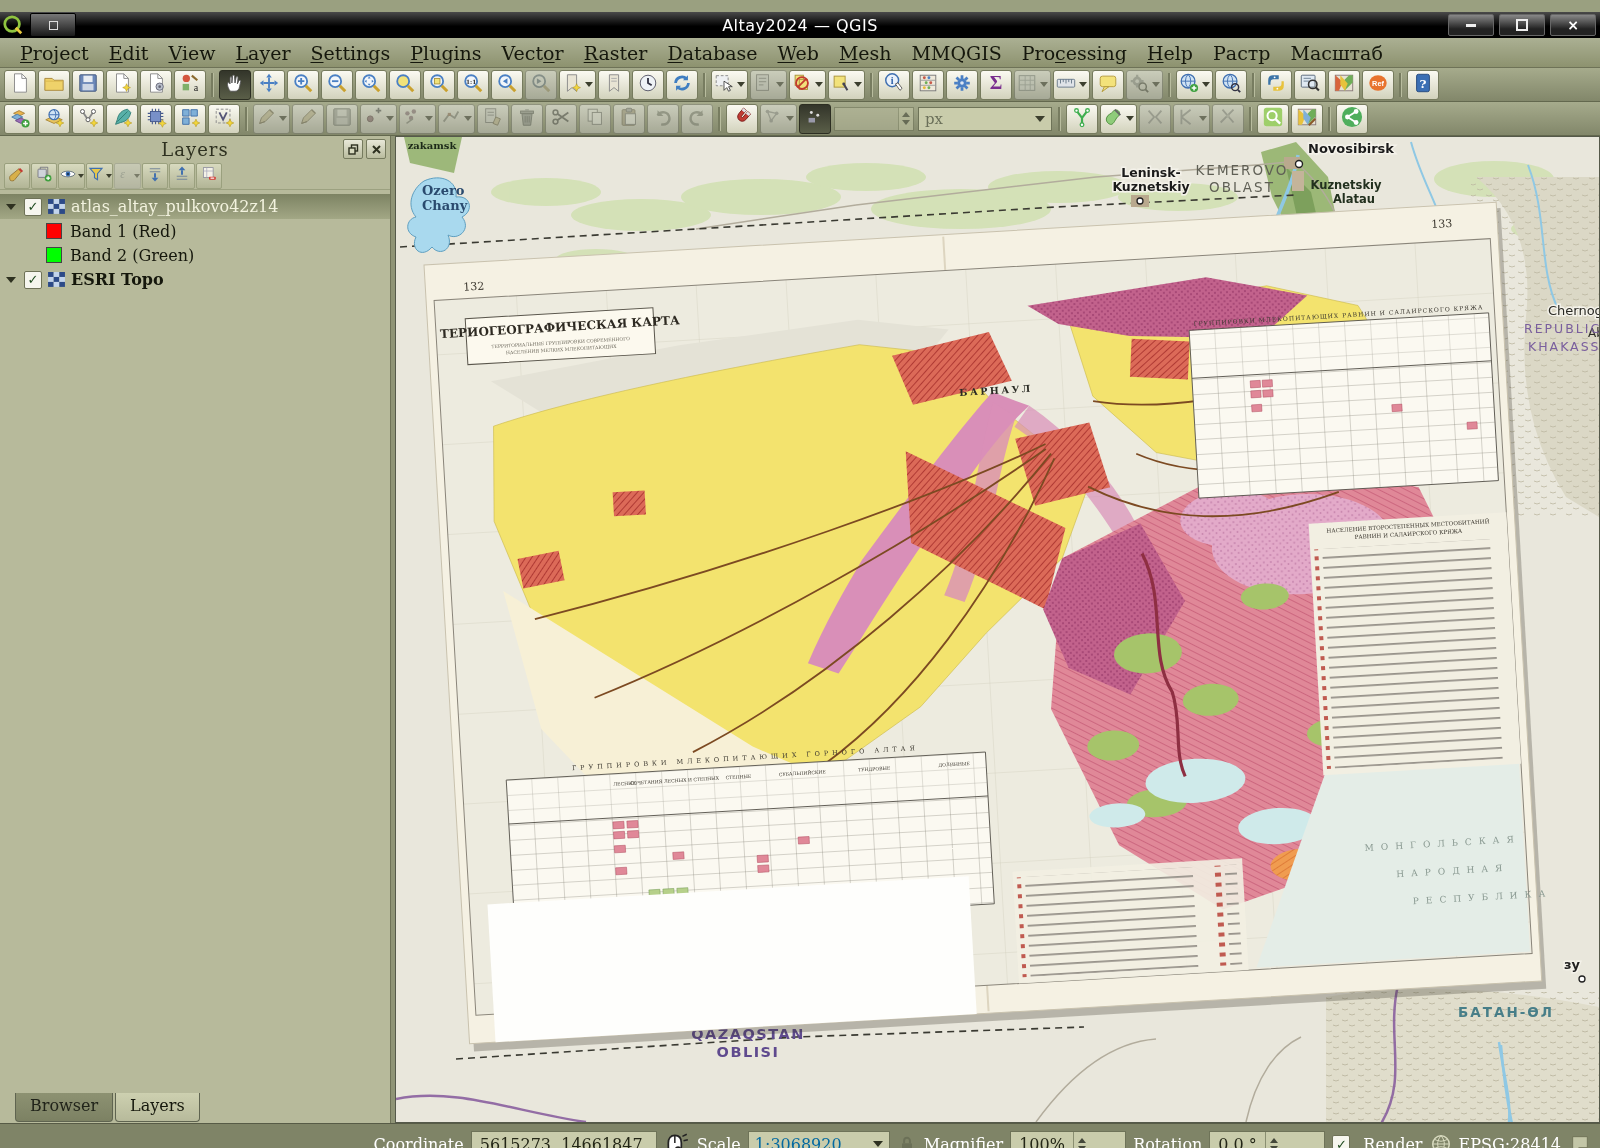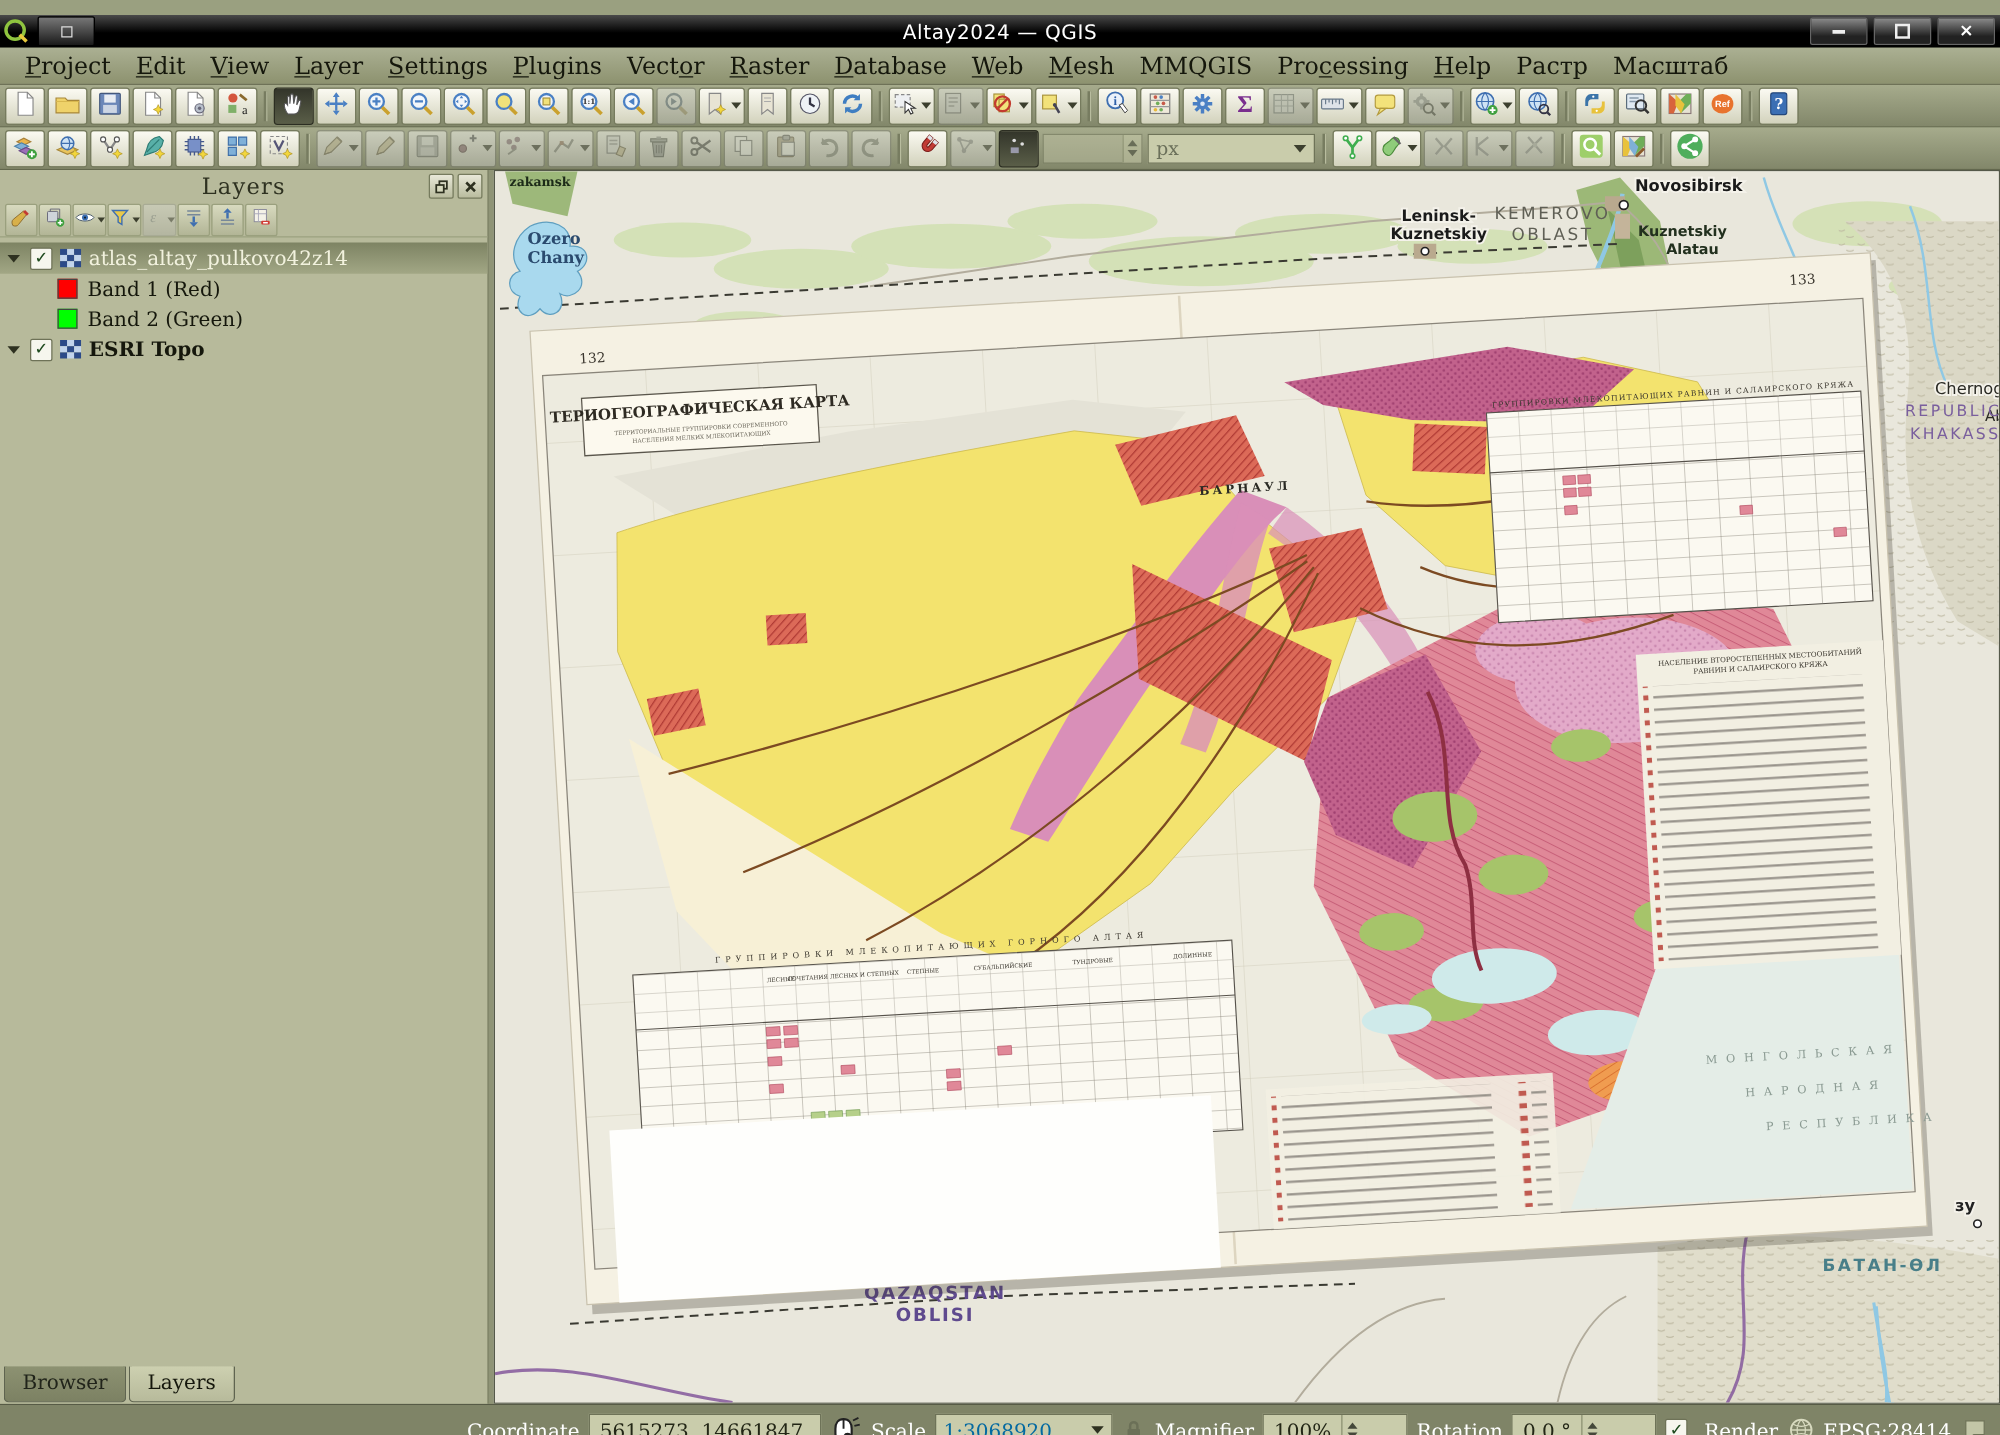--- a/index.html
+++ b/index.html
@@ -53,21 +53,21 @@
   .lrow{display:flex;align-items:center;height:25px;padding-left:6px;font-size:16px;}
   .lrow.selected{background:linear-gradient(#7d8363,#a2a785);}
   .lrow.selected .llabel{color:#f2f2de;}
   .lrow .arrow{width:0;height:0;border-left:5px solid transparent;border-right:5px solid transparent;border-top:6px solid #2e3120;margin-right:8px;}
   .chk{width:16px;height:16px;background:#f6f6ee;border:1px solid #6e7257;border-radius:2px;margin-right:6px;
     display:flex;align-items:center;justify-content:center;font-size:13px;color:#1e4a1e;font-family:"DejaVu Sans",sans-serif;font-weight:bold;}
   .brow{display:flex;align-items:center;height:24px;padding-left:46px;font-size:16px;}
   .swatch{width:14px;height:14px;border:1px solid #444;margin-right:8px;}
   .llabel{white-space:nowrap;}
   .bold{font-weight:bold;}
-  .panel-tabs{height:30px;display:flex;align-items:flex-start;padding-left:3px;gap:2px;}
+  .panel-tabs{height:30px;display:flex;align-items:flex-start;padding-left:15px;gap:2px;}
   .ptab{padding:3px 14px 6px;font-size:16px;border:1px solid #5f6450;border-top:none;border-radius:0 0 4px 4px;}
   .ptab.inactive{background:linear-gradient(#8d9272,#7c8163);color:#21241a;}
   .ptab.active{background:linear-gradient(#cdd0b0,#b7ba9b);color:#15170c;}
   .canvas-wrap{flex:1;border:1px solid #55594a;background:#e9e7dc;position:relative;}
   .canvas-wrap svg{display:block;}
   
   .statusbar{height:40px;background:#7f8467;border-top:1px solid #575b46;display:flex;align-items:center;padding:0 8px;font-size:16px;gap:7px;}
   .locate{width:290px;height:25px;background:#b5b899;border:1px solid #6e7358;border-radius:3px;display:flex;align-items:center;padding:0 6px;color:#636853;gap:6px;margin-top:34px;}
   .sb-label{color:#ffffff;}
   .sb-field{height:25px;background:#c9ccab;border:1px solid #6e7358;display:flex;align-items:center;padding:0 8px;color:#232616;}

